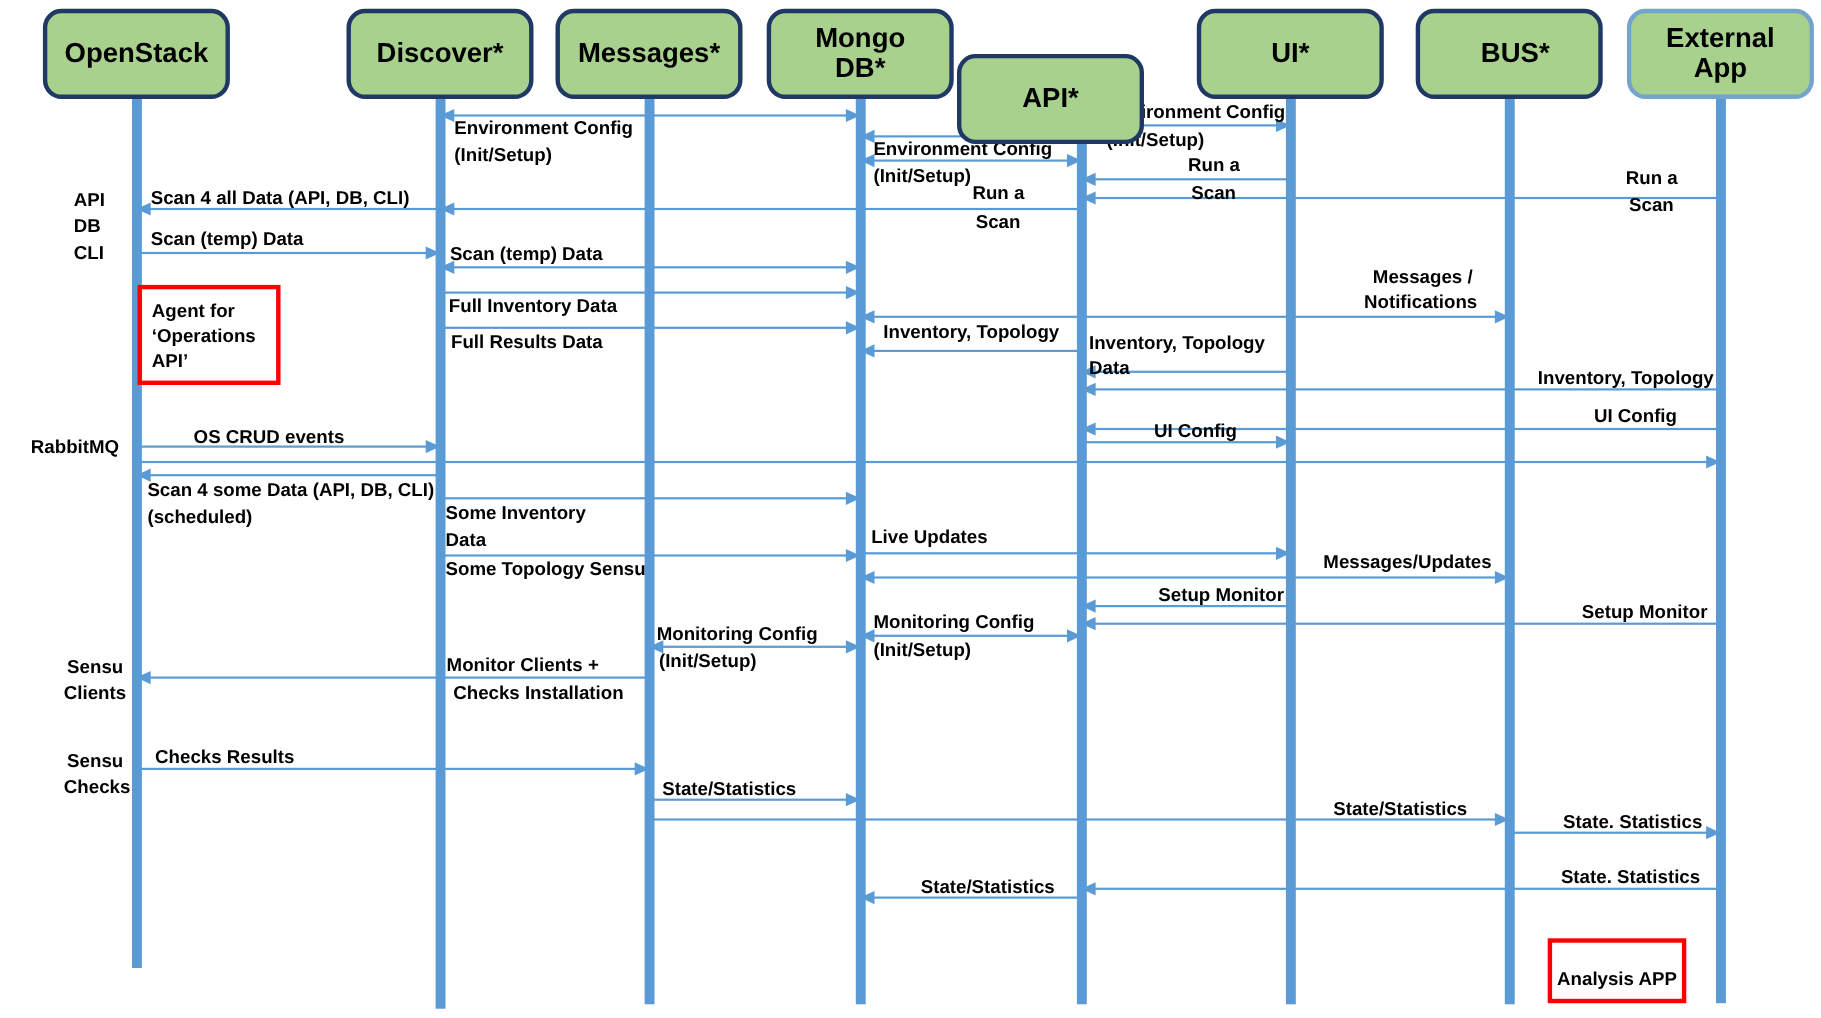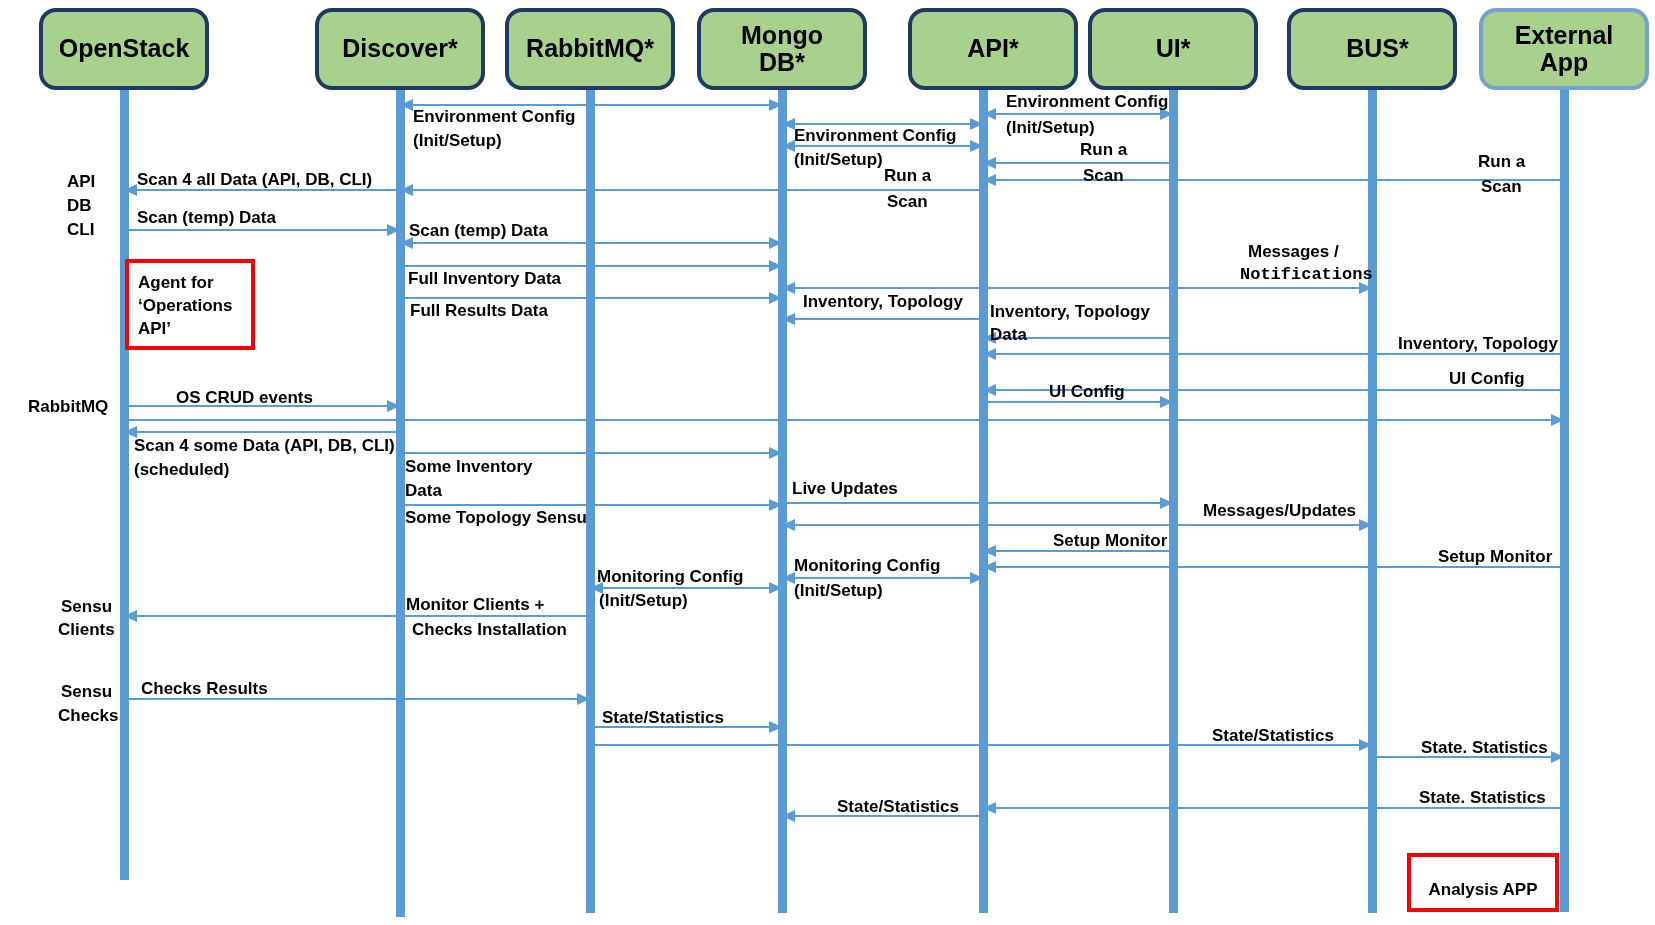--- a/index.html
+++ b/index.html
@@ -146,21 +146,21 @@
     <div class="lbl" style="left: 884px; top: 166px;">Run a</div>
     <div class="lbl" style="left: 887px; top: 192px;">Scan</div>
     <div class="lbl" style="left: 67px; top: 172px;">API</div>
     <div class="lbl" style="left: 67px; top: 196px;">DB</div>
     <div class="lbl" style="left: 67px; top: 220px;">CLI</div>
     <div class="lbl" style="left: 137px; top: 208px;">Scan (temp) Data</div>
     <div class="lbl" style="left: 409px; top: 221px;">Scan (temp) Data</div>
     <div class="lbl" style="left: 408px; top: 269px;">Full Inventory Data</div>
     <div class="lbl" style="left: 410px; top: 301px;">Full Results Data</div>
     <div class="lbl" style="left: 1248px; top: 242px;">Messages /</div>
-    <div class="lbl" style="left: 1240px; top: 265px; font-family: Liberation Mono, monospace;">Notifications</div>
+    <div class="lbl" style="left: 1240px; top: 265px;">Notifications</div>
     <div class="lbl" style="left: 803px; top: 292px;">Inventory, Topology</div>
     <div class="lbl" style="left: 990px; top: 302px;">Inventory, Topology</div>
     <div class="lbl" style="left: 990px; top: 325px;">Data</div>
     <div class="lbl" style="left: 1398px; top: 334px;">Inventory, Topology</div>
     <div class="lbl" style="left: 1449px; top: 369px;">UI Config</div>
     <div class="lbl" style="left: 1049px; top: 382px;">UI Config</div>
     <div class="lbl" style="left: 176px; top: 388px;">OS CRUD events</div>
     <div class="lbl" style="left: 28px; top: 397px;">RabbitMQ</div>
     <div class="lbl" style="left: 134px; top: 436px;">Scan 4 some Data (API, DB, CLI)</div>
     <div class="lbl" style="left: 134px; top: 460px;">(scheduled)</div>
@@ -182,25 +182,25 @@
     <div class="lbl" style="left: 61px; top: 682px;">Sensu</div>
     <div class="lbl" style="left: 58px; top: 706px;">Checks</div>
     <div class="lbl" style="left: 141px; top: 679px;">Checks Results</div>
     <div class="lbl" style="left: 602px; top: 708px;">State/Statistics</div>
     <div class="lbl" style="left: 1212px; top: 726px;">State/Statistics</div>
     <div class="lbl" style="left: 1421px; top: 738px;">State. Statistics</div>
     <div class="lbl" style="left: 1419px; top: 788px;">State. Statistics</div>
     <div class="lbl" style="left: 837px; top: 797px;">State/Statistics</div>
     <div class="actor-box" style="left: 39px;">OpenStack</div>
     <div class="actor-box" style="left: 315px;">Discover*</div>
-    <div class="actor-box" style="left: 505px;">RabbitMQ*</div>
+    <div class="actor-box" style="left: 505px;">Messages*</div>
     <div class="actor-box" style="left: 697px;">Mongo
 DB*</div>
-    <div class="actor-box" style="left: 908px;">API*</div>
+    <div class="actor-box" style="left: 870px; margin-top: 41px;">API*</div>
     <div class="actor-box" style="left: 1088px;">UI*</div>
     <div class="actor-box" style="left: 1287px; padding-left: 11px;">BUS*</div>
     <div class="actor-box external" style="left: 1479px;">External
 App</div>
     <div class="callout top-left" style="left: 125px; top: 259px; width: 130px; height: 91px;">Agent for
 ‘Operations
  API’</div>
-    <div class="callout bottom-center" style="left: 1407px; top: 853px; width: 152px; height: 59px;">Analysis APP</div>
+    <div class="callout bottom-center" style="left: 1407px; top: 853px; width: 126px; height: 59px;">Analysis APP</div>
   </div>
 
 </body></html>

